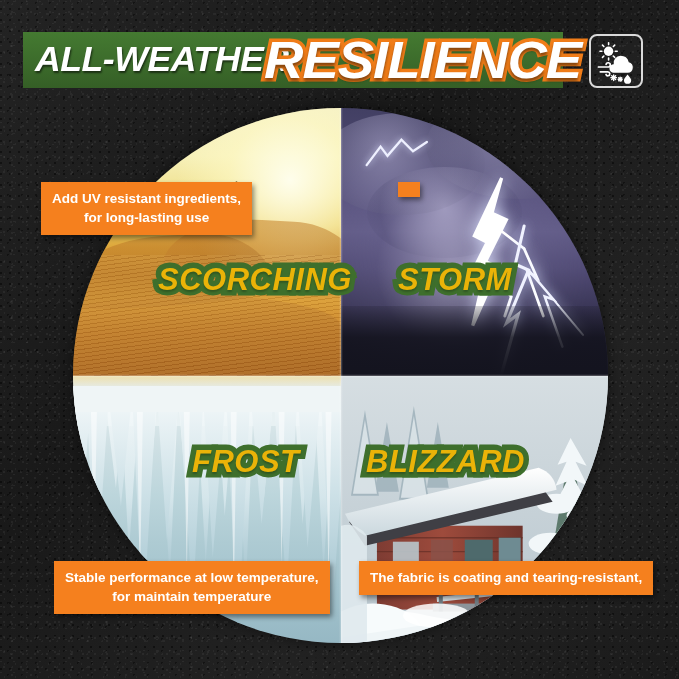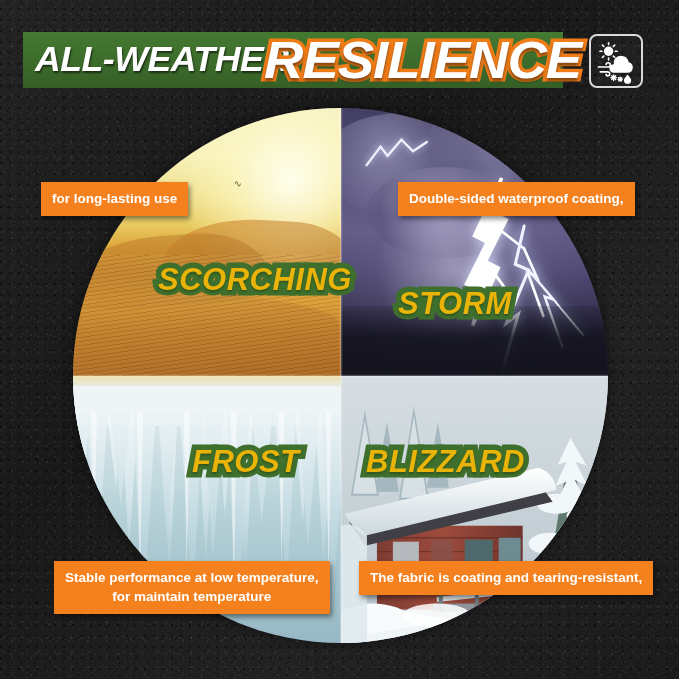--- a/index.html
+++ b/index.html
@@ -206,21 +206,21 @@
     font-style: italic;
     letter-spacing: 0.5px;
     color: #eab308;
     -webkit-text-stroke: 11px #3e6f2c;
     paint-order: stroke fill;
     white-space: nowrap;
     line-height: 34px;
     text-shadow: 0 2px 2px rgba(0,0,0,0.22);
   }
   #label-scorching { left: 158px; top: 263px; }
-  #label-storm     { left: 398px; top: 263px; margin-top: 24px; }
+  #label-storm     { left: 398px; top: 263px; }
   #label-frost     { left: 192px; top: 445px; }
   #label-blizzard  { left: 366px; top: 445px; }
 
   
   .caption {
     position: absolute;
     z-index: 30;
     background: #f5801e;
     color: #ffffff;
     font-size: 13.5px;
@@ -476,25 +476,25 @@
 
 <div class="section-label" id="label-scorching">SCORCHING</div>
 
 <div class="section-label" id="label-storm">STORM</div>
 
 <div class="section-label" id="label-frost">FROST</div>
 
 <div class="section-label" id="label-blizzard">BLIZZARD</div>
 
 <div class="caption" id="cap-scorching">
+  <div>Add UV resistant ingredients,</div>
   <div>for long-lasting use</div>
 </div>
 
 <div class="caption" id="cap-storm">
-  <div>Double-sided waterproof coating,</div>
 </div>
 
 <div class="caption" id="cap-frost">
   <div>Stable performance at low temperature,</div>
   <div>for maintain temperature</div>
 </div>
 
 <div class="caption" id="cap-blizzard">
   <div>The fabric is coating and tearing-resistant,</div>
 </div>

